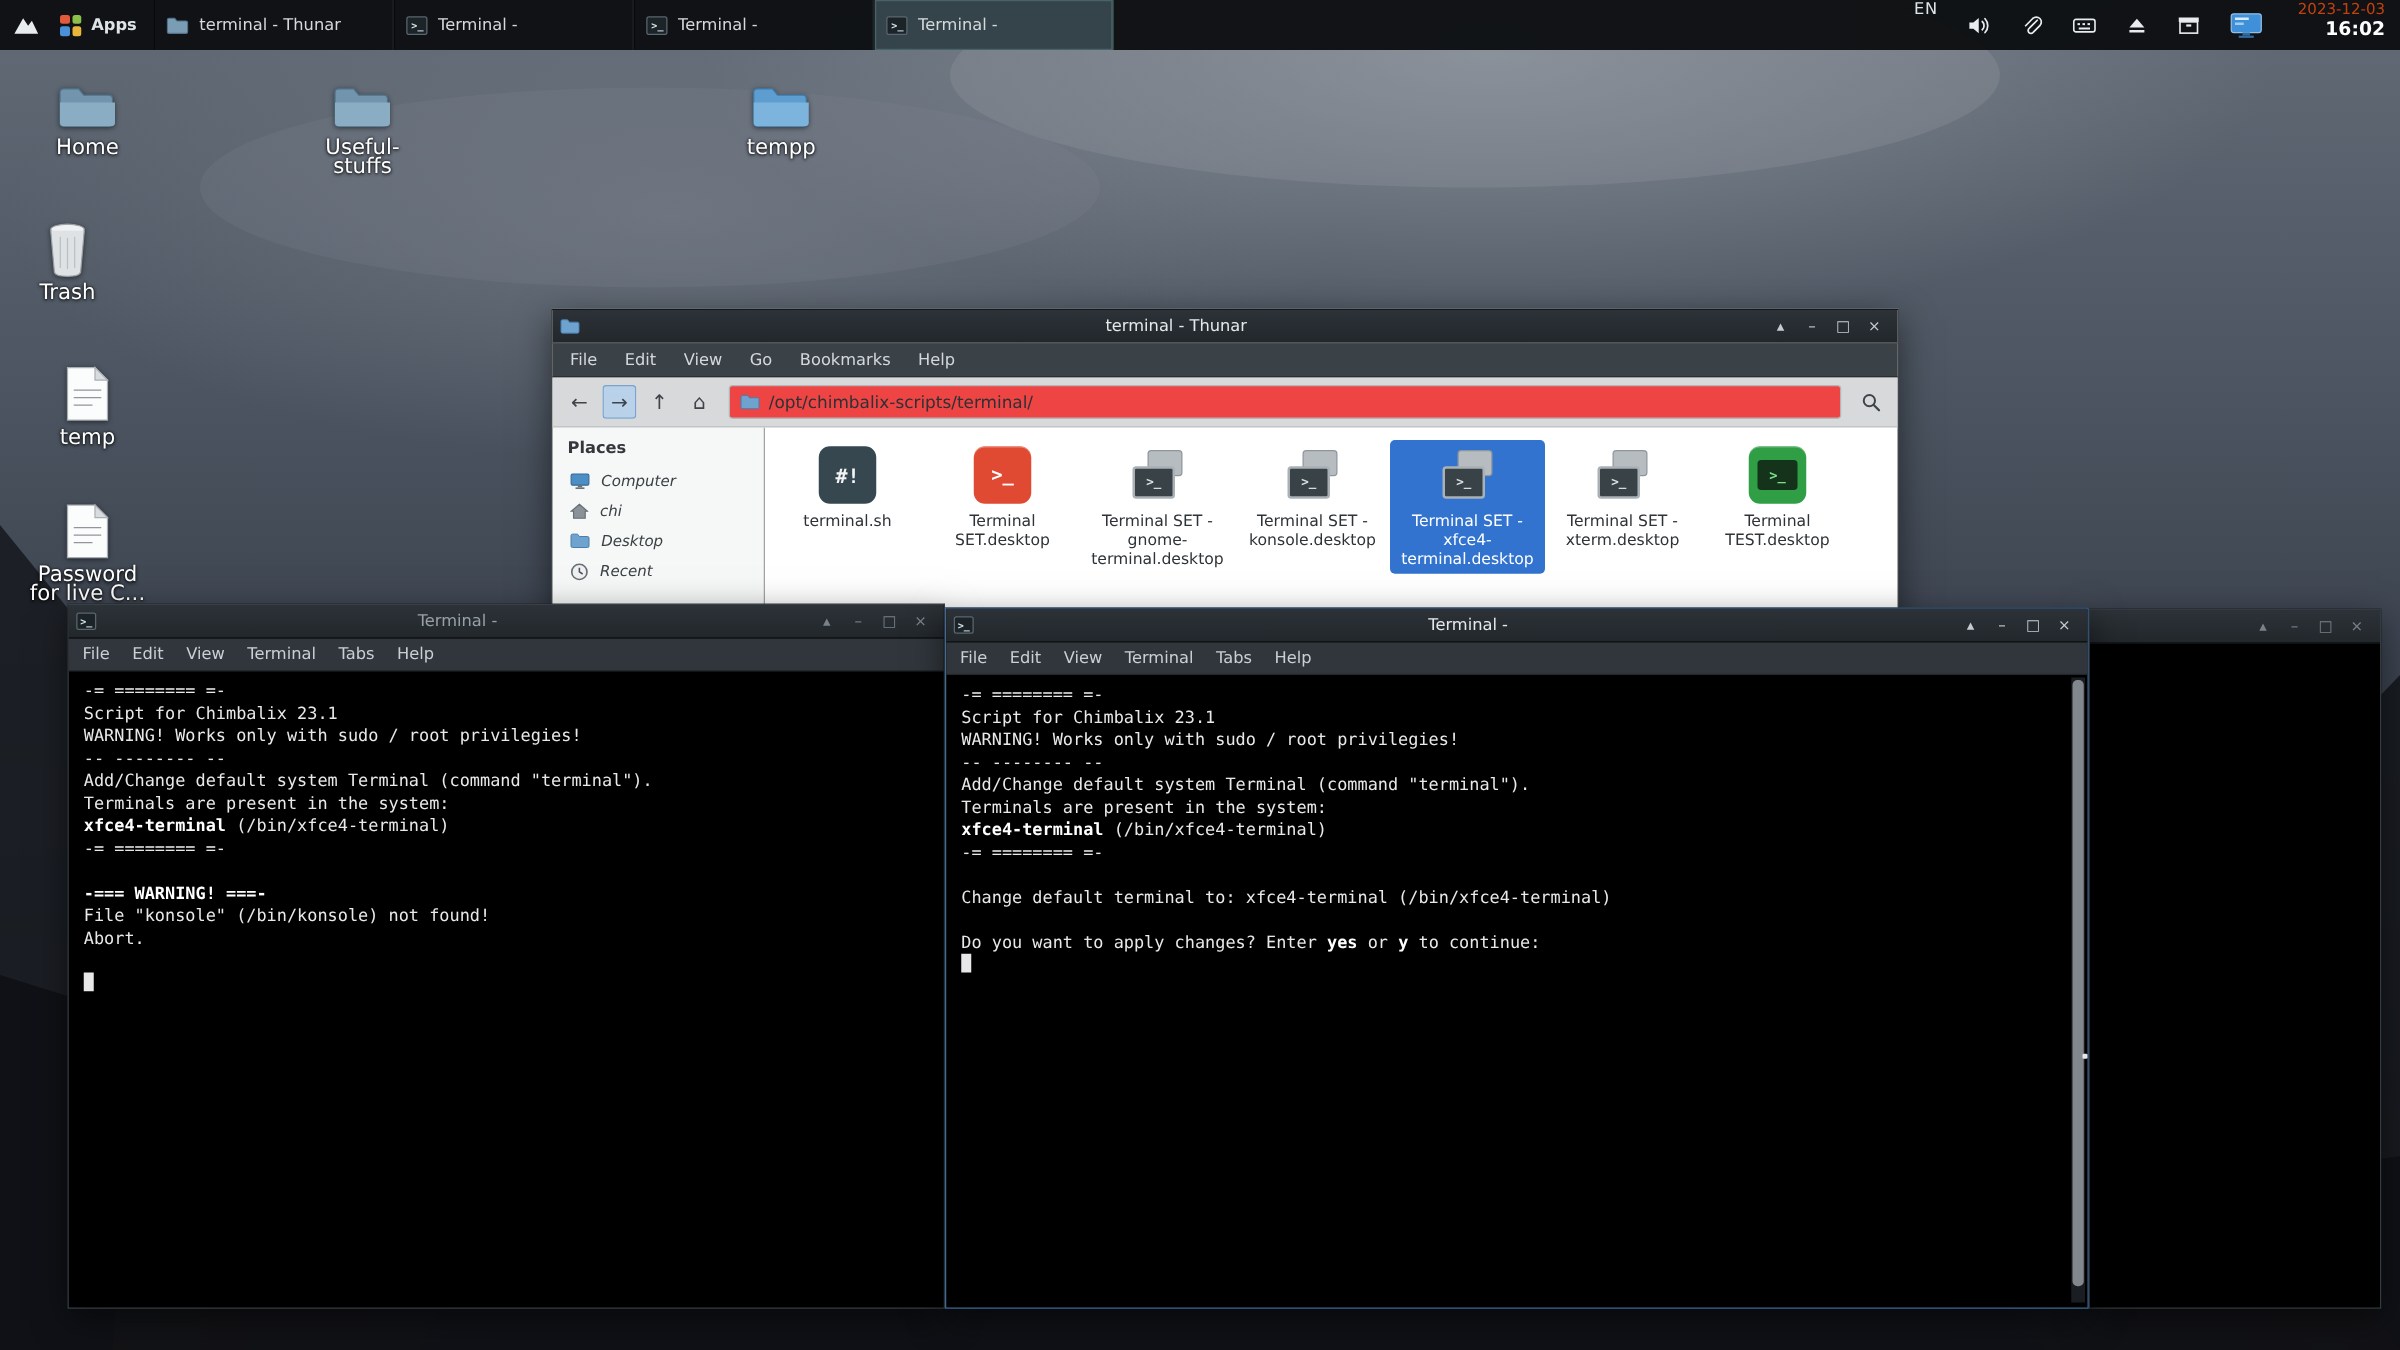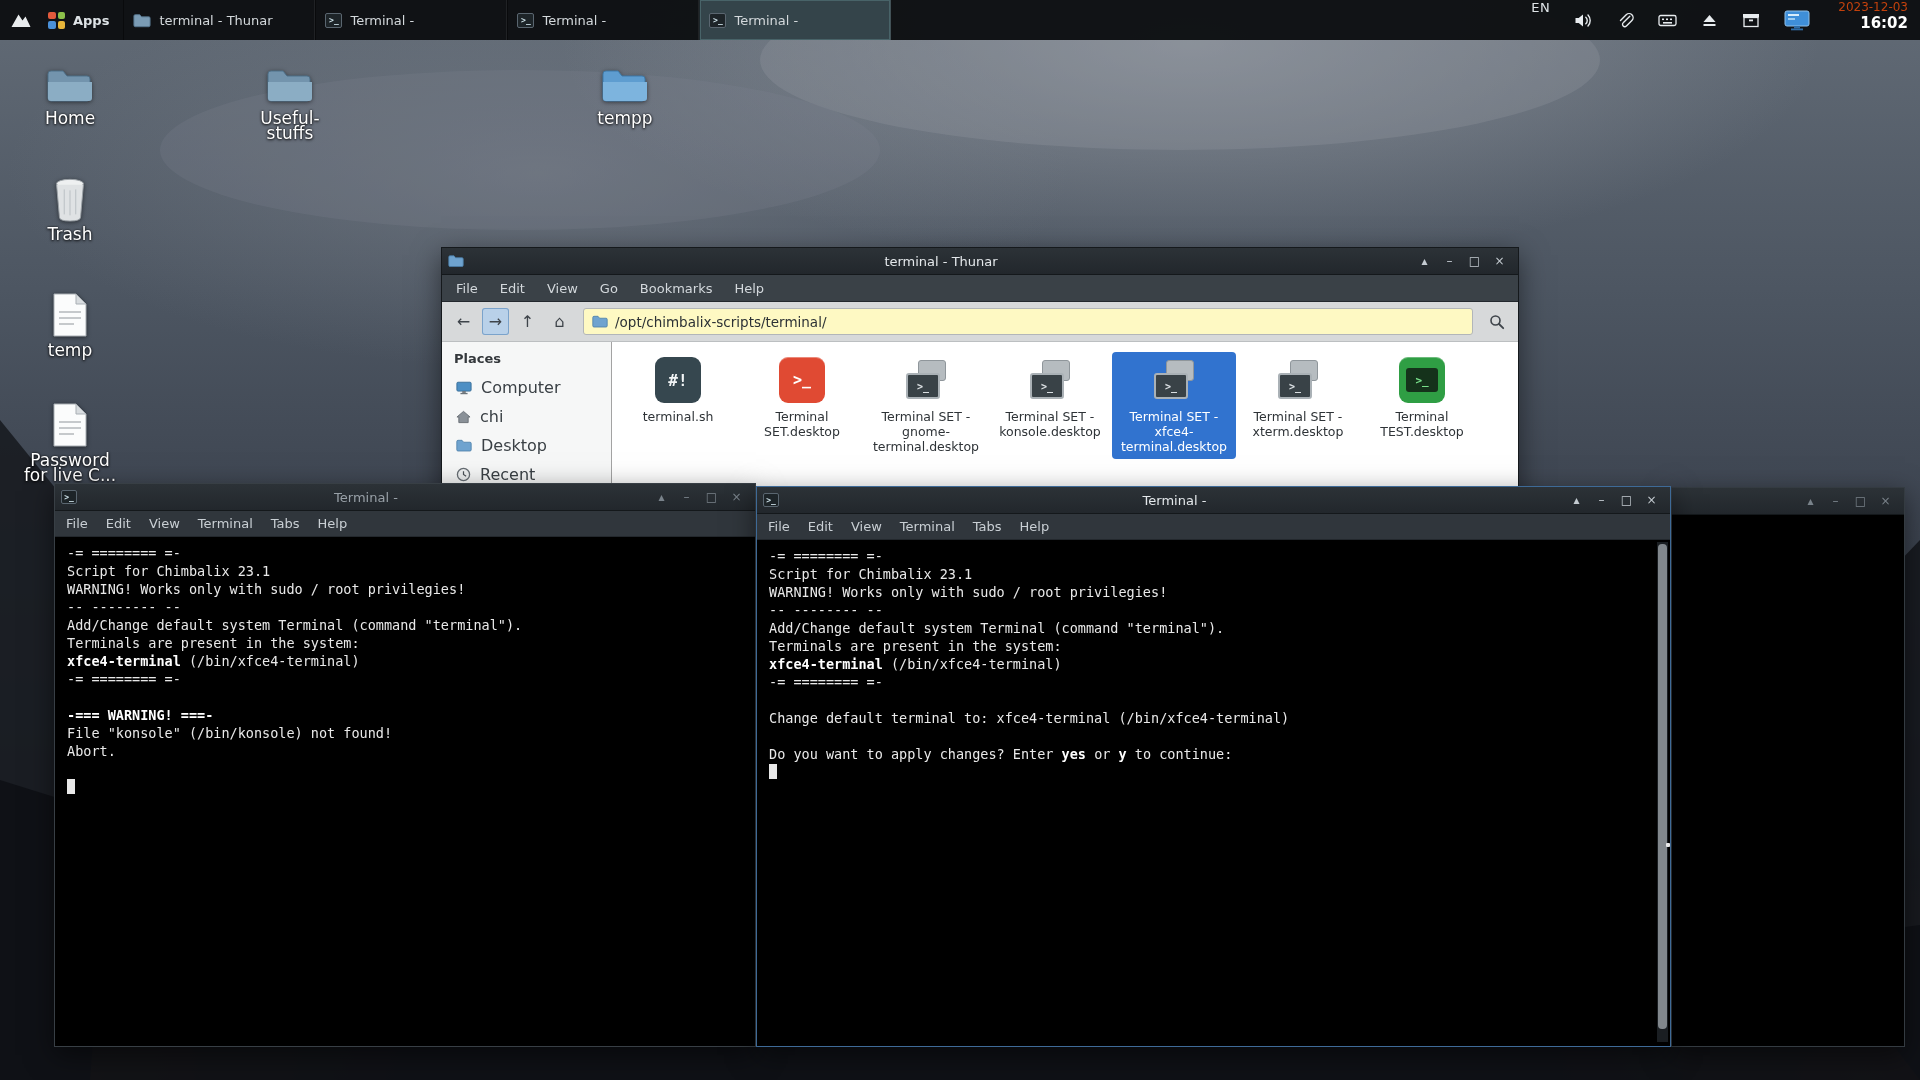--- a/index.html
+++ b/index.html
@@ -64,27 +64,27 @@
   .thunar { left:441px; top:247px; width:1078px; height:338px; z-index:5; background:#fff;
     border:1px solid #15191c; }
   .menubar { height:27px; background:#3a4147; display:flex; align-items:center; gap:22px;
     padding:0 14px; border-bottom:1px solid #23282d; }
   .menubar .mitem { font-size:13px; color:#d3d8dc; cursor:default; }
   .thunar-toolbar { height:40px; background:#d7d9da; border-bottom:1px solid #bcbfc1;
     display:flex; align-items:center; gap:5px; padding:0 8px; }
   .tool-btn { width:27px; height:27px; border-radius:3px; display:flex; align-items:center;
     justify-content:center; font-size:16px; color:#3e444a; }
   .tool-btn.focused { background:#b9d1e9; box-shadow:inset 0 0 0 1px #7ba3cb; }
-  .pathbar { flex:1; height:27px; margin:0 5px; background:#fef9c3; border:1px solid #b2b6b9;
+  .pathbar { flex:1; height:27px; margin:0 5px; background:#ef4444; border:1px solid #b2b6b9;
     border-radius:3px; display:flex; align-items:center; gap:7px; padding:0 8px;
     font-size:13.5px; color:#2c3135; }
   .thunar-body { display:flex; height:243px; overflow:hidden; }
   .places { width:170px; background:#f6f7f7; border-right:1px solid #a3a3a3; }
   .places-header { padding:9px 12px 7px; font-size:13px; font-weight:bold; color:#34383c; }
-  .place-item { display:flex; align-items:center; gap:9px; padding:5px 14px; font-size:16px; color:#3a4045; }
+  .place-item { display:flex; gap:9px; padding:5px 14px; font-size:12px; color:#3a4045;font-style:italic; }
   .filegrid { flex:1; background:#fff; padding:10px 4px; display:flex; align-items:flex-start; }
   .fitem { width:124px; display:flex; flex-direction:column; align-items:center; gap:6px;
     padding:5px 4px; border-radius:4px; }
   .fitem .flabel { font-size:12.5px; line-height:15px; text-align:center; color:#2e3337;
     overflow-wrap:anywhere; max-width:112px; }
   .fitem.selected { background:#3173cf; }
   .fitem.selected .flabel { color:#fff; }
   .ficon { width:46px; height:46px; position:relative; display:flex; align-items:center;
     justify-content:center; }
   .i-script { background:#36474f; border-radius:9px; color:#f2f5f6;
@@ -237,21 +237,21 @@
   </svg>
   <span class="dlabel">Useful-stuffs</span>
 </div>
 <div class="dicon" style="left:575px; top:66px;">
   <svg width="48" height="40" viewBox="0 0 48 40">
     <path d="M2 8 q0-3 3-3 h12 l4 5 h20 q3 0 3 3 v19 q0 3-3 3 H5 q-3 0-3-3 z" fill="#5e9dd0" stroke="#3f7ba9"></path>
     <path d="M2 16 h44 v16 q0 3-3 3 H5 q-3 0-3-3 z" fill="#7db4de"></path>
   </svg>
   <span class="dlabel">tempp</span>
 </div>
-<div class="dicon" style="left:20px; top:176px;">
+<div class="dicon" style="left:4px; top:176px;">
   <svg width="44" height="46" viewBox="0 0 44 48">
     <ellipse cx="22" cy="8" rx="14" ry="4.5" fill="#eef0f1" stroke="#9aa0a5"></ellipse>
     <path d="M8 9 L11 43 q0 4 11 4 t11-4 L36 9" fill="#dfe2e4" stroke="#9aa0a5"></path>
     <path d="M16 14 v26 M22 15 v26 M28 14 v26" stroke="#b9bec2" fill="none"></path>
   </svg>
   <span class="dlabel">Trash</span>
 </div>
 <div class="dicon" style="left:20px; top:292px;">
   <svg width="38" height="46" viewBox="0 0 36 46">
     <path d="M2 2 h22 l10 10 v32 h-32 z" fill="#fbfcfc" stroke="#a9afb4"></path>

